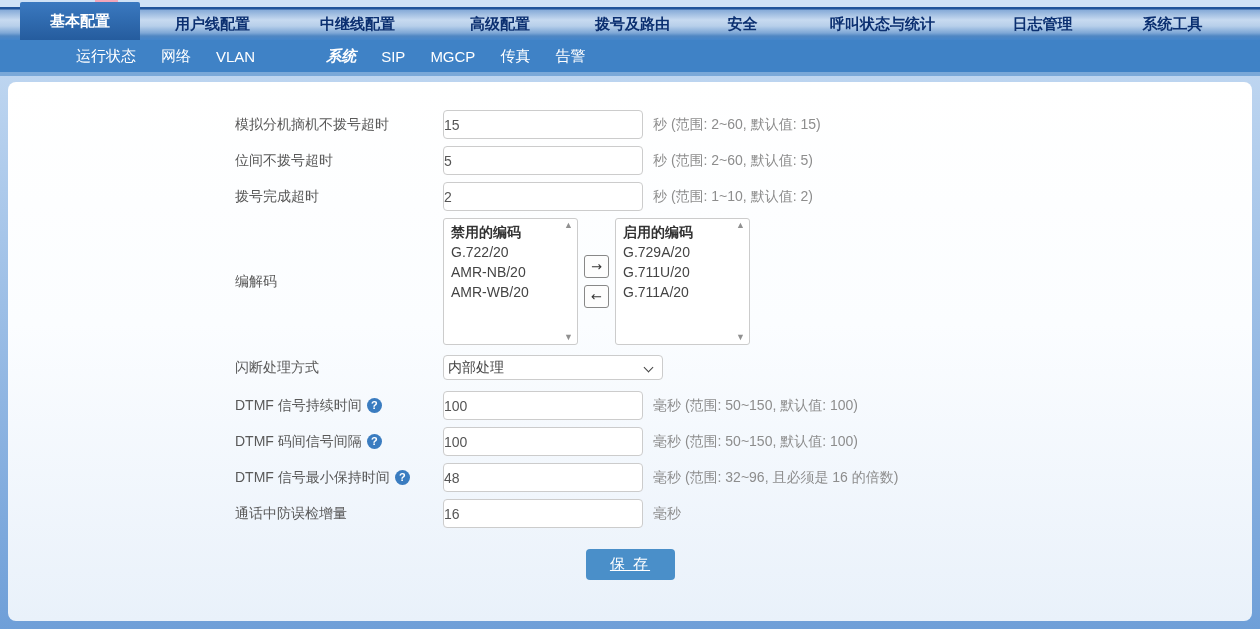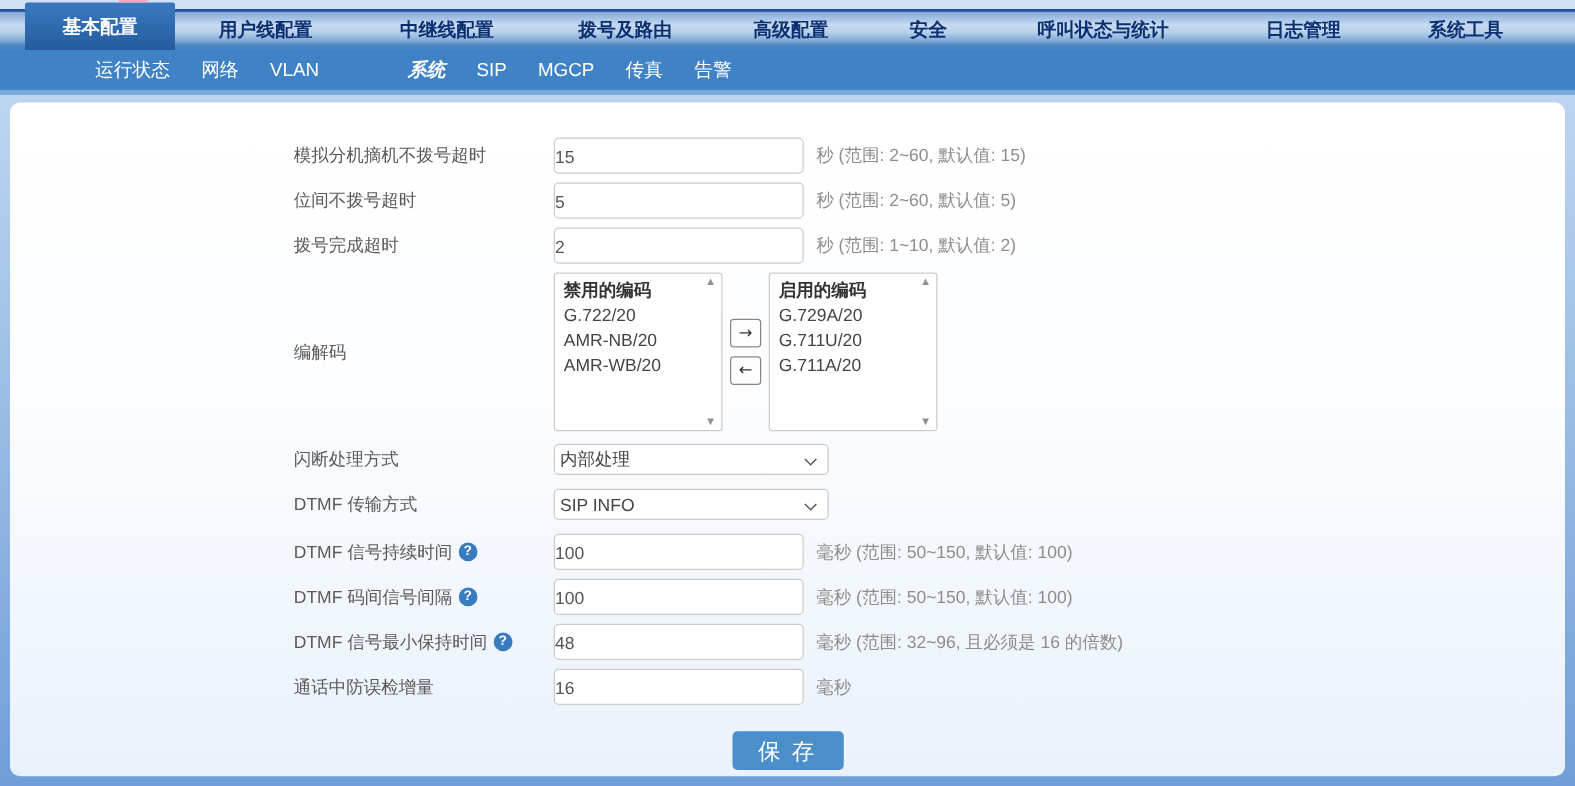--- a/index.html
+++ b/index.html
@@ -101,35 +101,36 @@
   .row-select{margin-bottom:11px;min-height:25px;}
   .chevron{
     position:absolute;right:10px;top:8px;width:6px;height:6px;
     border-right:1.6px solid #444;border-bottom:1.6px solid #444;
     transform:rotate(45deg);
   }
   
   .save-row{display:flex;justify-content:center;margin-top:21px;}
   .save-btn{
     width:89px;height:31px;background:#4a8fc9;border:none;border-radius:4px;
-    color:#fff;font-size:18px;cursor:pointer;letter-spacing:2px;
+    color:#fff;font-size:15px;cursor:pointer;letter-spacing:2px;
     font-family:"Liberation Sans","DejaVu Sans",sans-serif;
+    text-decoration:underline;
   }
 </style>
 </head>
 <body>
 
 <div class="topnav">
   <div class="artifact"></div>
   <div class="tabs">
     <div class="tab active">基本配置</div>
     <div class="tab">用户线配置</div>
     <div class="tab">中继线配置</div>
+    <div class="tab">高级配置</div>
     <div class="tab">拨号及路由</div>
-    <div class="tab">高级配置</div>
     <div class="tab">安全</div>
     <div class="tab">呼叫状态与统计</div>
     <div class="tab">日志管理</div>
     <div class="tab">系统工具</div>
   </div>
 </div>
 
 <div class="subnav">
   <span class="subnav-item">运行状态</span>
   <span class="subnav-item">网络</span>
@@ -192,27 +193,20 @@
     </div>
 
     <div class="row row-select">
       <span class="label">闪断处理方式</span>
       <div class="selectbox">
         <span>内部处理</span>
         <span class="chevron"></span>
       </div>
     </div>
 
-    <div class="row row-select">
-      <span class="label">DTMF 传输方式</span>
-      <div class="selectbox">
-        <span>SIP INFO</span>
-        <span class="chevron"></span>
-      </div>
-    </div>
 
     <div class="row">
       <span class="label">
         <span>DTMF 信号持续时间</span>
         <span class="help">?</span>
       </span>
       <input class="tinput" type="text" value="100" style="">
       <span class="hint">毫秒 (范围: 50~150, 默认值: 100)</span>
     </div>
 

